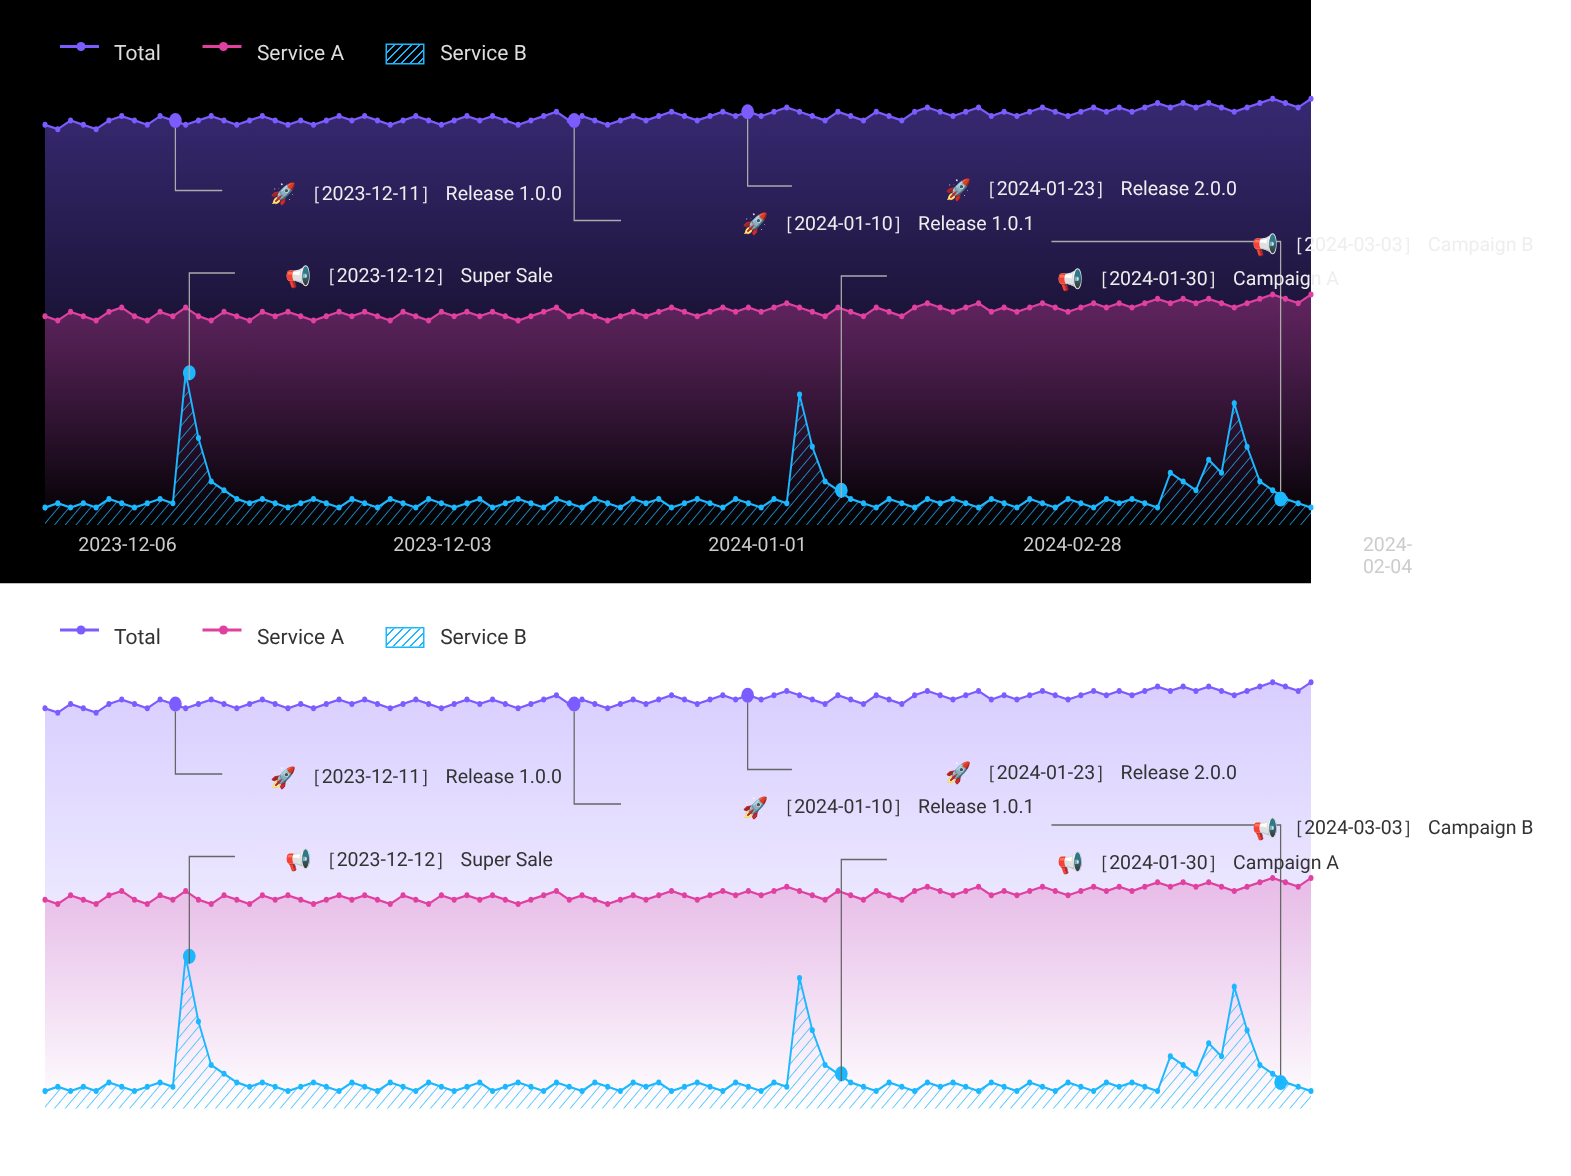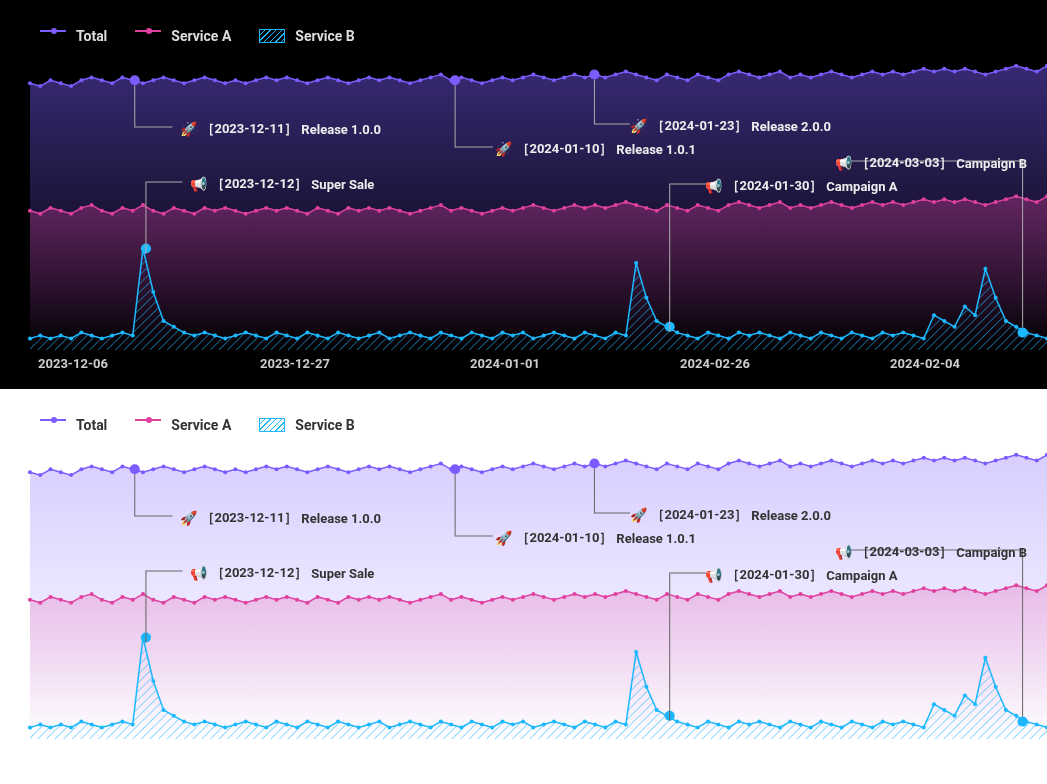--- a/index.html
+++ b/index.html
@@ -1,17 +1,17 @@
 <!DOCTYPE html>
 <html><head>
 <meta charset="utf-8">
 <style>
   * { box-sizing: border-box; margin: 0; padding: 0; }
   body { font-family: -apple-system, BlinkMacSystemFont, "Segoe UI", Roboto, sans-serif; background: #fff; }
-  .chart-container { width: 1047px; position: relative; font-weight: bold; }
+  .chart-container { width: 874px; position: relative; }
   .chart { position: relative; width: 100%; }
   .chart.dark { background: #000; height: 389px; }
   .chart.light { background: #fff; height: 395px; }
   .legend { display: flex; gap: 28px; padding: 28px 0 0 40px; font-size: 14px; }
   .chart.dark .legend { color: #ddd; }
   .chart.light .legend { color: #333; }
   .legend-item { display: flex; align-items: center; gap: 10px; }
   .swatch { width: 26px; height: 12px; display: inline-block; position: relative; }
   .swatch.line-total { border-top: 2px solid #7c5cff; }
   .swatch.line-total::after { content:""; position:absolute; left:11px; top:-4px; width:6px; height:6px; background:#7c5cff; border-radius:50%; }
@@ -425,24 +425,24 @@
             <span>Campaign A</span>
           </div>
           <div class="annotation" style="left:805px;top:94px">
             <span class="ann-icon">📢</span>
             <span>［2024-03-03］</span>
             <span>Campaign B</span>
           </div>
         </div>
     </div>
     <div class="xaxis">
-        <span class="xtick" style="left:43px">2023-12-06</span>
-        <span class="xtick" style="left:265px">2023-12-27</span>
+        <span class="xtick" style="left:55px">2023-12-06</span>
+        <span class="xtick" style="left:265px">2023-12-03</span>
         <span class="xtick" style="left:475px">2024-01-01</span>
-        <span class="xtick" style="left:685px">2024-02-26</span>
+        <span class="xtick" style="left:685px">2024-02-28</span>
         <span class="xtick" style="left:895px">2024-02-04</span>
       </div>
   </div>
 
   <div class="chart light">
     <div class="legend">
       <div class="legend-item">
         <span class="swatch line-total"></span>
         <span>Total</span>
       </div>

